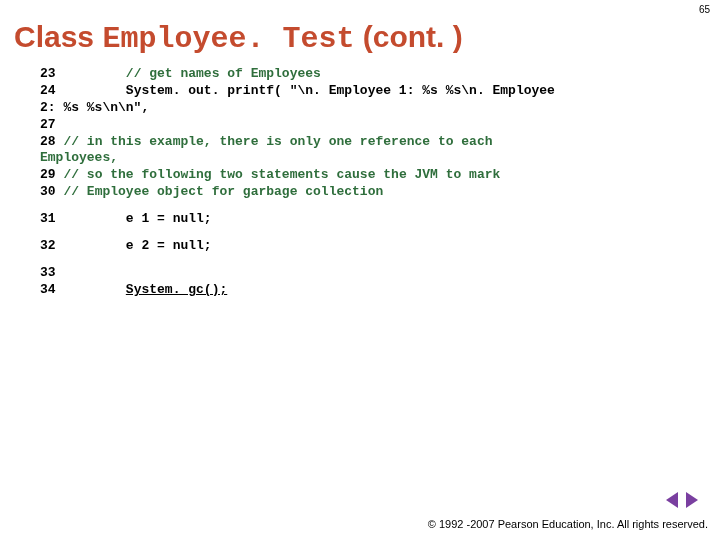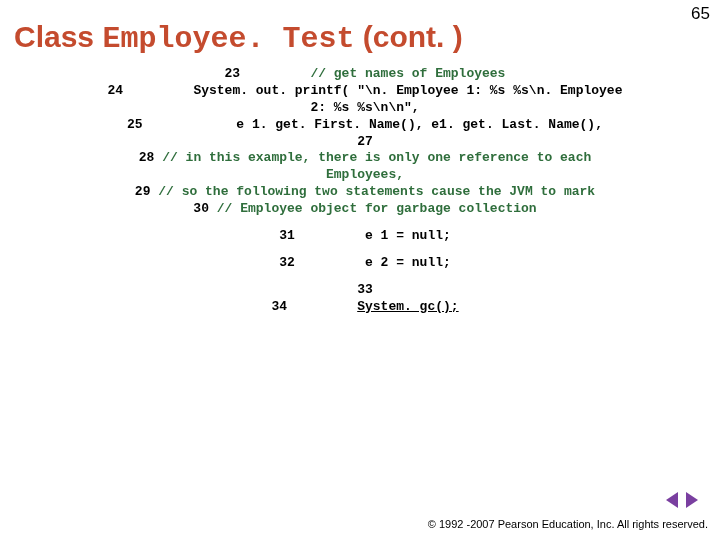--- a/index.html
+++ b/index.html
@@ -9,39 +9,38 @@
     height: 540px;
     background: #fff;
     font-family: Arial, Helvetica, sans-serif;
     position: relative;
     overflow: hidden;
   }
   .page-num {
     position: absolute;
     top: 4px;
     right: 10px;
-    font-size: 17px;
+    font-size: 10px;
     color: #000;
   }
   .title {
     padding: 20px 0 10px 14px;
     font-size: 30px;
     font-weight: bold;
     color: #c44b2e;
   }
   .title .mono {
     font-family: "Courier New", monospace;
   }
   .code-area {
     padding: 0 30px 0 40px;
     font-family: "Courier New", monospace;
     font-size: 13px;
     font-weight: bold;
     line-height: 1.3;
-    text-align: center;
   }
   .code-area .block {
     margin-bottom: 10px;
   }
   .ln { color: #000; }
   .cmt { color: #2f6e3c; }
   .txt { color: #000; }
   .footer {
     position: absolute;
     bottom: 10px;
@@ -79,21 +78,20 @@
 <div class="title">
   <span>Class </span><span class="mono">Employee. Test</span><span> (cont. )</span>
 </div>
 
 <div class="code-area">
 
   <div class="block">
     <div><span class="ln">23</span>&nbsp;&nbsp;&nbsp;&nbsp;&nbsp;&nbsp;&nbsp;&nbsp;&nbsp;<span class="cmt">// get names of Employees</span></div>
     <div><span class="ln">24</span>&nbsp;&nbsp;&nbsp;&nbsp;&nbsp;&nbsp;&nbsp;&nbsp;&nbsp;<span class="txt">System. out. printf( "\n. Employee 1: %s %s\n. Employee</span></div>
     <div><span class="txt">2: %s %s\n\n",</span></div>
-    <div><span class="ln">25</span>&nbsp;&nbsp;&nbsp;&nbsp;&nbsp;&nbsp;&nbsp;&nbsp;&nbsp;&nbsp;&nbsp;&nbsp;<span class="txt">e 1. get. First. Name(), e1. get. Last. Name(),</span></div>
     <div><span class="ln">27</span></div>
     <div><span class="ln">28</span> <span class="cmt">// in this example, there is only one reference to each</span></div>
     <div><span class="cmt">Employees,</span></div>
     <div><span class="ln">29</span> <span class="cmt">// so the following two statements cause the JVM to mark</span></div>
     <div><span class="ln">30</span> <span class="cmt">// Employee object for garbage collection</span></div>
   </div>
 
   <div class="block">
     <div><span class="ln">31</span>&nbsp;&nbsp;&nbsp;&nbsp;&nbsp;&nbsp;&nbsp;&nbsp;&nbsp;<span class="txt">e 1 = null;</span></div>
   </div>

